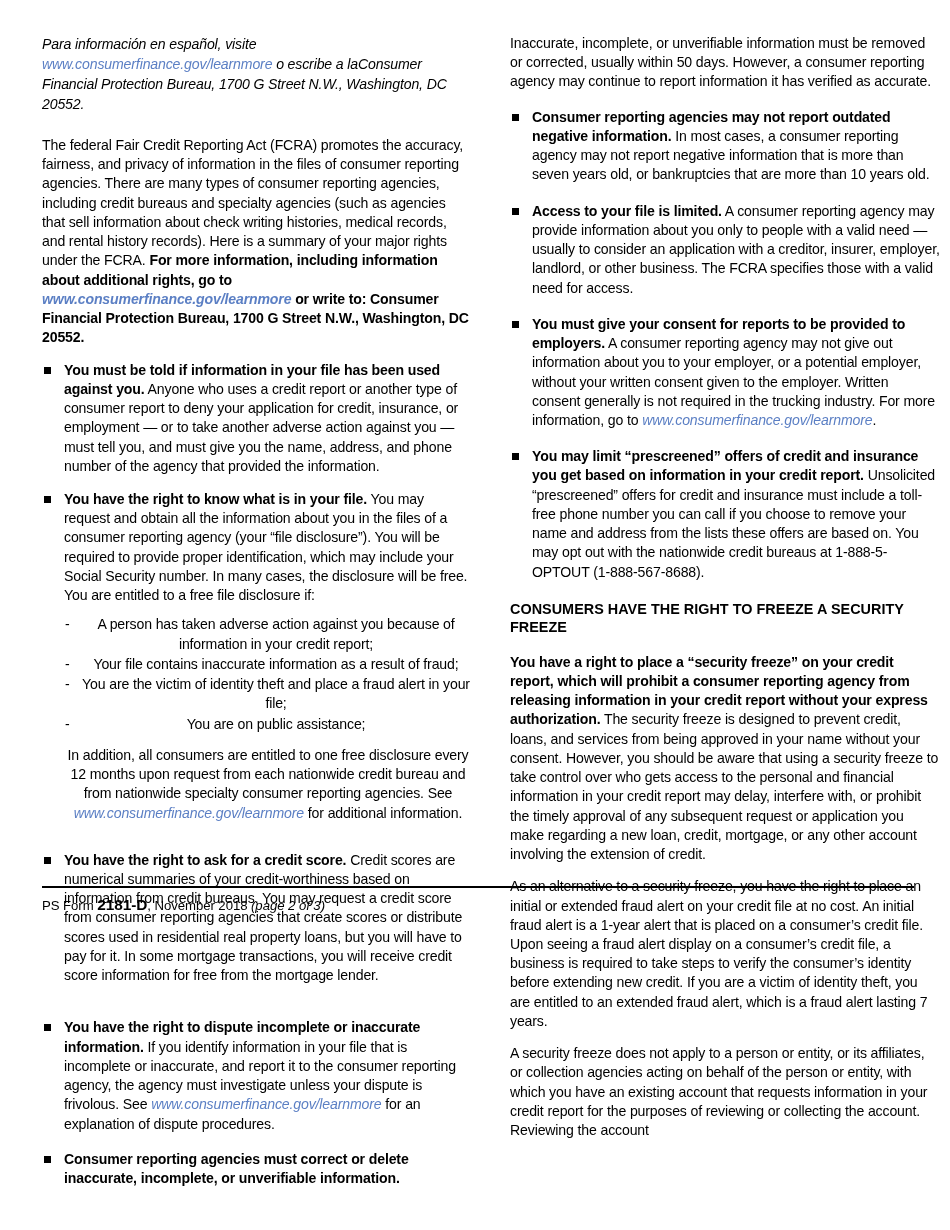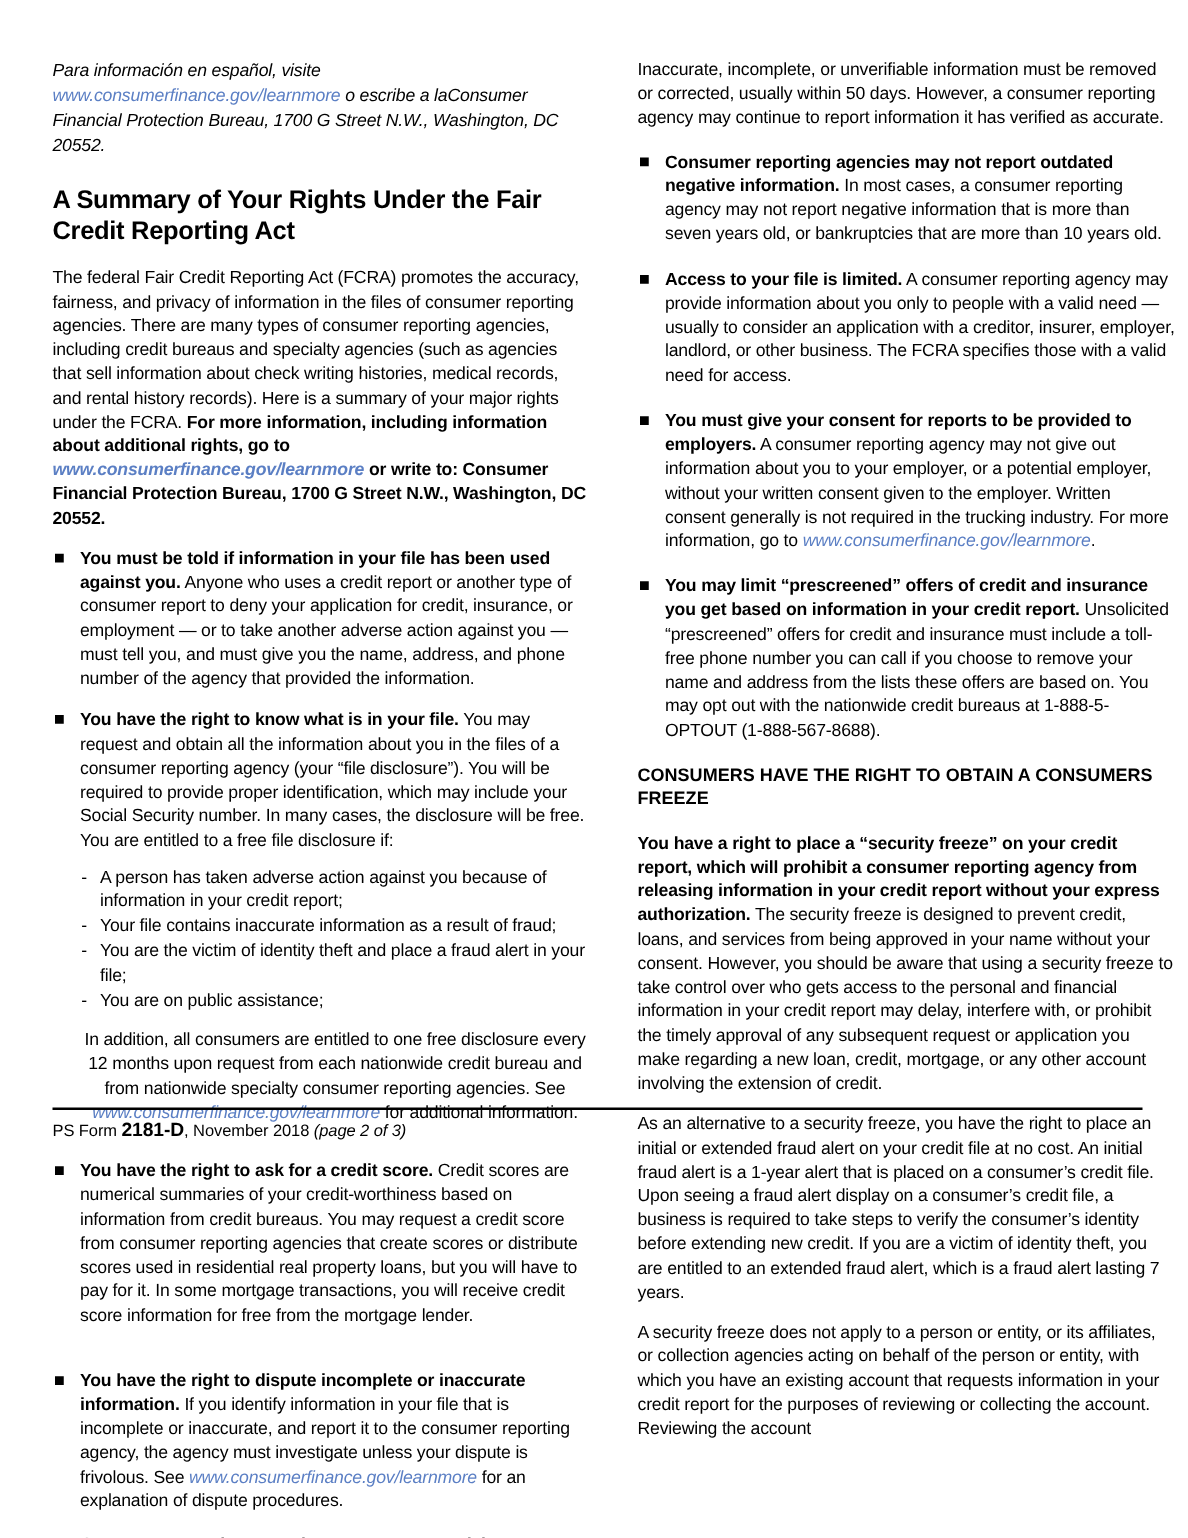--- a/index.html
+++ b/index.html
@@ -12,21 +12,21 @@
     height: 1230px;
     font-family: "Liberation Sans", sans-serif;
     color: #000000;
     -webkit-font-smoothing: antialiased;
   }
   .page {
     position: relative;
     width: 950px;
     height: 946px;
     box-sizing: border-box;
-    padding: 46px 36px 0 42px;
+    padding: 34px 36px 0 42px;
   }
   .columns {
     display: flex;
     gap: 38px;
     align-items: flex-start;
   }
   .col {
     width: 430px;
     flex: 0 0 430px;
   }
@@ -74,20 +74,21 @@
     left: 2px;
     top: 6px;
     width: 7px;
     height: 7px;
     background: #000;
   }
   ul.dashes {
     list-style: none;
     margin: 10px 0 12px 0;
     padding: 0;
+    text-align: center;
   }
   ul.dashes > li {
     position: relative;
     padding-left: 16px;
     margin-bottom: 1px;
     font-size: 14.1px;
     line-height: 1.365;
     letter-spacing: -0.01em;
   }
   ul.dashes > li::before {
@@ -127,21 +128,20 @@
 </head>
 <body>
 
 <div class="page">
   <div class="columns">
 
     <div class="col">
 
       <p class="intro-es"><span>Para información en español, visite </span><span class="link">www.consumerfinance.gov/learnmore</span><span> o escribe a laConsumer Financial Protection Bureau, 1700 G Street N.W., Washington, DC 20552.</span></p>
 
-      <h1 class="title">A Summary of Your Rights Under the Fair Credit Reporting Act</h1>
 
       <p><span>The federal Fair Credit Reporting Act (FCRA) promotes the accuracy, fairness, and privacy of information in the files of consumer reporting agencies. There are many types of consumer reporting agencies, including credit bureaus and specialty agencies (such as agencies that sell information about check writing histories, medical records, and rental history records). Here is a summary of your major rights under the FCRA. </span><span class="b">For more information, including information about additional rights, go to </span><span class="link b">www.consumerfinance.gov/learnmore</span><span class="b"> or write to: Consumer Financial Protection Bureau, 1700 G Street N.W., Washington, DC 20552.</span></p>
 
       <ul class="bullets">
 
         <li>
           <span class="b">You must be told if information in your file has been used against you.</span><span> Anyone who uses a credit report or another type of consumer report to deny your application for credit, insurance, or employment — or to take another adverse action against you — must tell you, and must give you the name, address, and phone number of the agency that provided the information.</span>
         </li>
 
         <li>
@@ -188,21 +188,21 @@
           <span class="b">You must give your consent for reports to be provided to employers.</span><span> A consumer reporting agency may not give out information about you to your employer, or a potential employer, without your written consent given to the employer. Written consent generally is not required in the trucking industry. For more information, go to </span><span class="link">www.consumerfinance.gov/learnmore</span><span>.</span>
         </li>
 
         <li style="margin-bottom:17px">
           <span class="b">You may limit “prescreened” offers of credit and insurance you get based on information in your credit report.</span><span> Unsolicited “prescreened” offers for credit and insurance must include a toll-free phone number you can call if you choose to remove your name and address from the lists these offers are based on. You may opt out with the nationwide credit bureaus at 1-888-5-OPTOUT (1-888-567-8688).</span>
         </li>
 
 
       </ul>
 
-      <h2 class="sec-head">CONSUMERS HAVE THE RIGHT TO OBTAIN A CONSUMERS FREEZE</h2>
+      <h2 class="sec-head">CONSUMERS HAVE THE RIGHT TO FREEZE A SECURITY FREEZE</h2>
 
       <p><span class="b">You have a right to place a “security freeze” on your credit report, which will prohibit a consumer reporting agency from releasing information in your credit report without your express authorization.</span><span> The security freeze is designed to prevent credit, loans, and services from being approved in your name without your consent.  However, you should be aware that using a security freeze to take control over who gets access to the personal and financial information in your credit report may delay, interfere with, or prohibit the timely approval of any subsequent request or application you make regarding a new loan, credit, mortgage, or any other account involving the extension of credit.</span></p>
 
       <p>As an alternative to a security freeze, you have the right to place an initial or extended fraud alert on your credit file at no cost. An initial fraud alert is a 1-year alert that is placed on a consumer’s credit file. Upon seeing a fraud alert display on a consumer’s credit file, a business is required to take steps to verify the consumer’s identity before extending new credit. If you are a victim of identity theft, you are entitled to an extended fraud alert, which is a fraud alert lasting 7 years.</p>
 
       <p>A security freeze does not apply to a person or entity, or its affiliates, or collection agencies acting on behalf of the person or entity, with which you have an existing account that requests information in your credit report for the purposes of reviewing or collecting the account. Reviewing the account</p>
 
     </div>
   </div>
 

